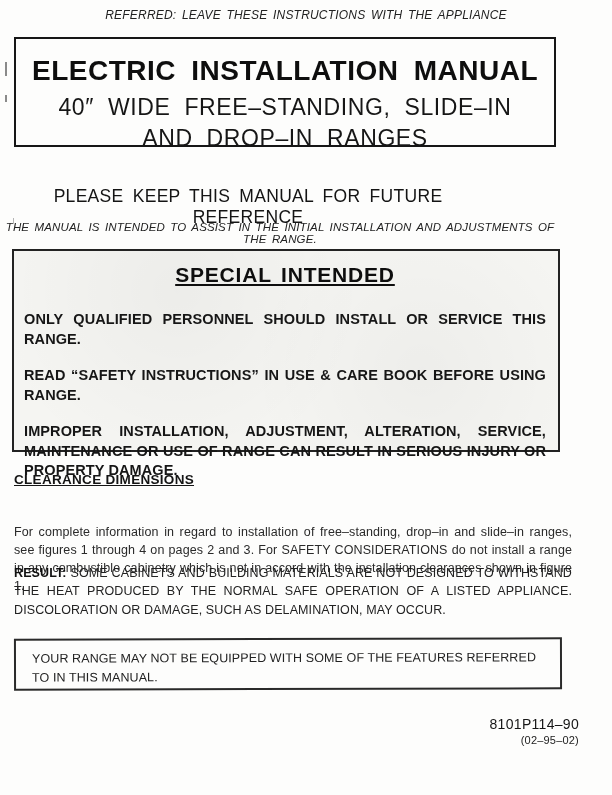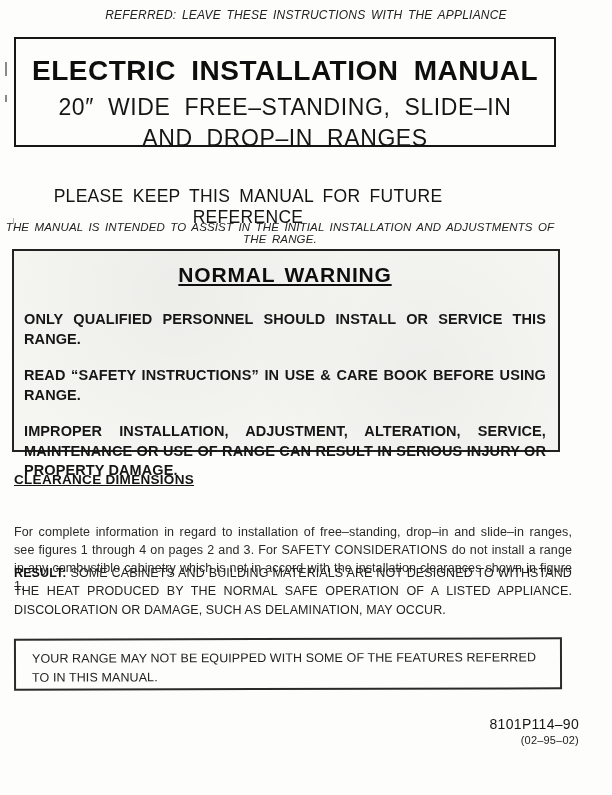--- a/index.html
+++ b/index.html
@@ -105,30 +105,30 @@
 </style>
 </head>
 <body>
 
 <div class="page">
 
   <div class="installer-note">REFERRED: LEAVE THESE INSTRUCTIONS WITH THE APPLIANCE</div>
 
   <div class="title-box">
     <div class="manual-title">ELECTRIC INSTALLATION MANUAL</div>
-    <div class="manual-subtitle">20″ WIDE FREE–STANDING, SLIDE–IN</div>
+    <div class="manual-subtitle">40″ WIDE FREE–STANDING, SLIDE–IN</div>
     <div class="manual-subtitle second">AND DROP–IN RANGES</div>
   </div>
 
   <div class="keep-note">PLEASE KEEP THIS MANUAL FOR FUTURE REFERENCE</div>
 
   <div class="intent-note">THE MANUAL IS INTENDED TO ASSIST IN THE INITIAL INSTALLATION AND ADJUSTMENTS OF THE RANGE.</div>
 
   <div class="warning-box">
-    <div class="warning-title">NORMAL WARNING</div>
+    <div class="warning-title">SPECIAL INTENDED</div>
     <div class="warning-par first">ONLY QUALIFIED PERSONNEL SHOULD INSTALL OR SERVICE THIS RANGE.</div>
     <div class="warning-par">READ “SAFETY INSTRUCTIONS” IN USE &amp; CARE BOOK BEFORE USING RANGE.</div>
     <div class="warning-par">IMPROPER INSTALLATION, ADJUSTMENT, ALTERATION, SERVICE, MAINTENANCE OR USE OF RANGE CAN RESULT IN SERIOUS INJURY OR PROPERTY DAMAGE.</div>
   </div>
 
   <div class="clearance-heading">CLEARANCE DIMENSIONS</div>
 
   <div class="body-par clearance-par">For complete information in regard to installation of free–standing, drop–in and slide–in ranges, see figures 1 through 4 on pages 2 and 3. For SAFETY CONSIDERATIONS do not install a range in any combustible cabinetry which is not in accord with the installation clearances shown in figure 1.</div>
 
   <div class="body-par caution-par"><span class="caution-label">RESULT:</span> <span>SOME CABINETS AND BUILDING MATERIALS ARE NOT DESIGNED TO WITHSTAND THE HEAT PRODUCED BY THE NORMAL SAFE OPERATION OF A LISTED APPLIANCE. DISCOLORATION OR DAMAGE, SUCH AS DELAMINATION, MAY OCCUR.</span></div>

